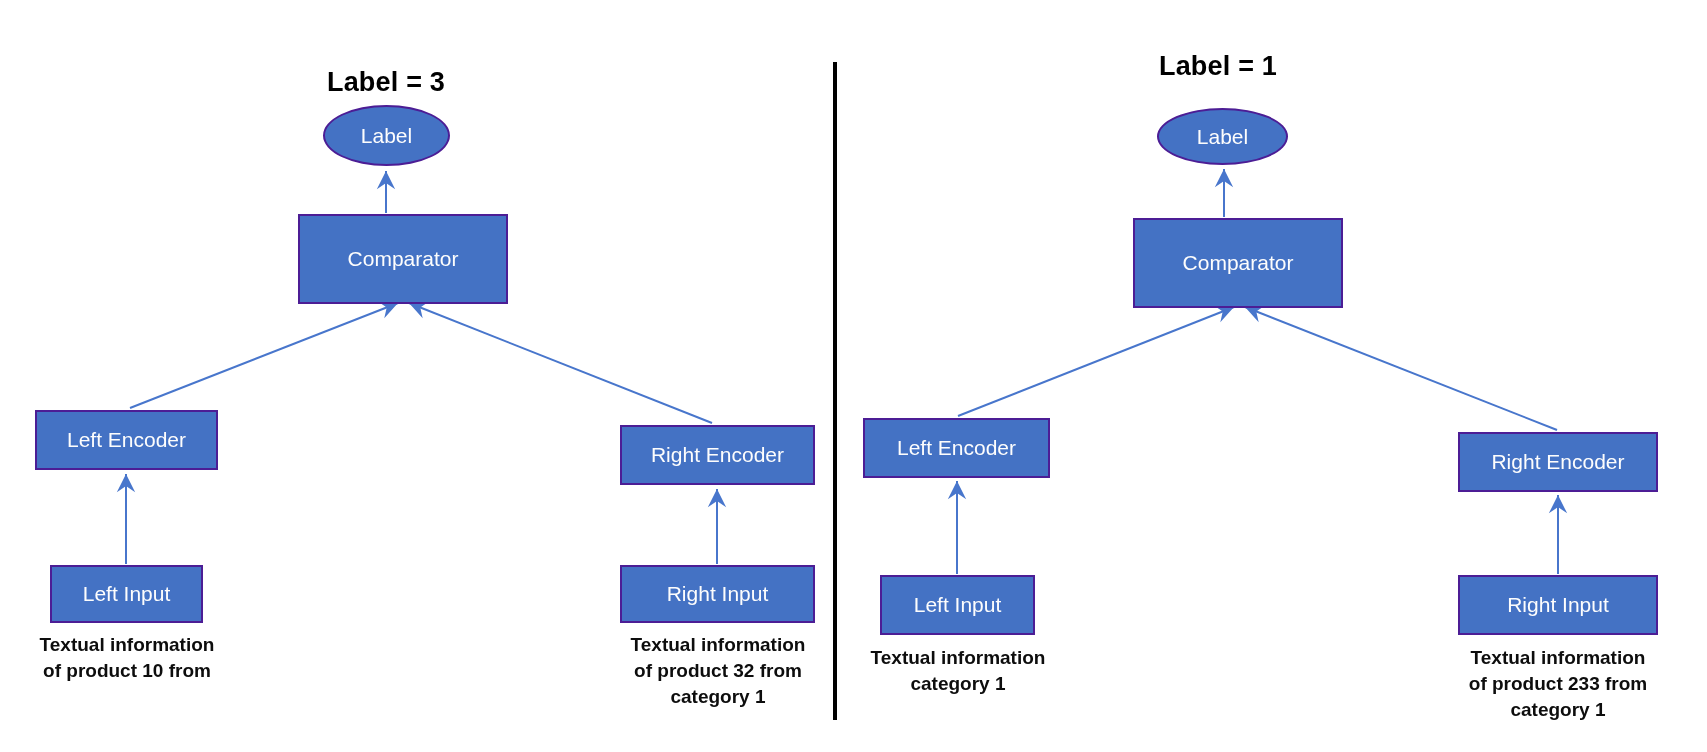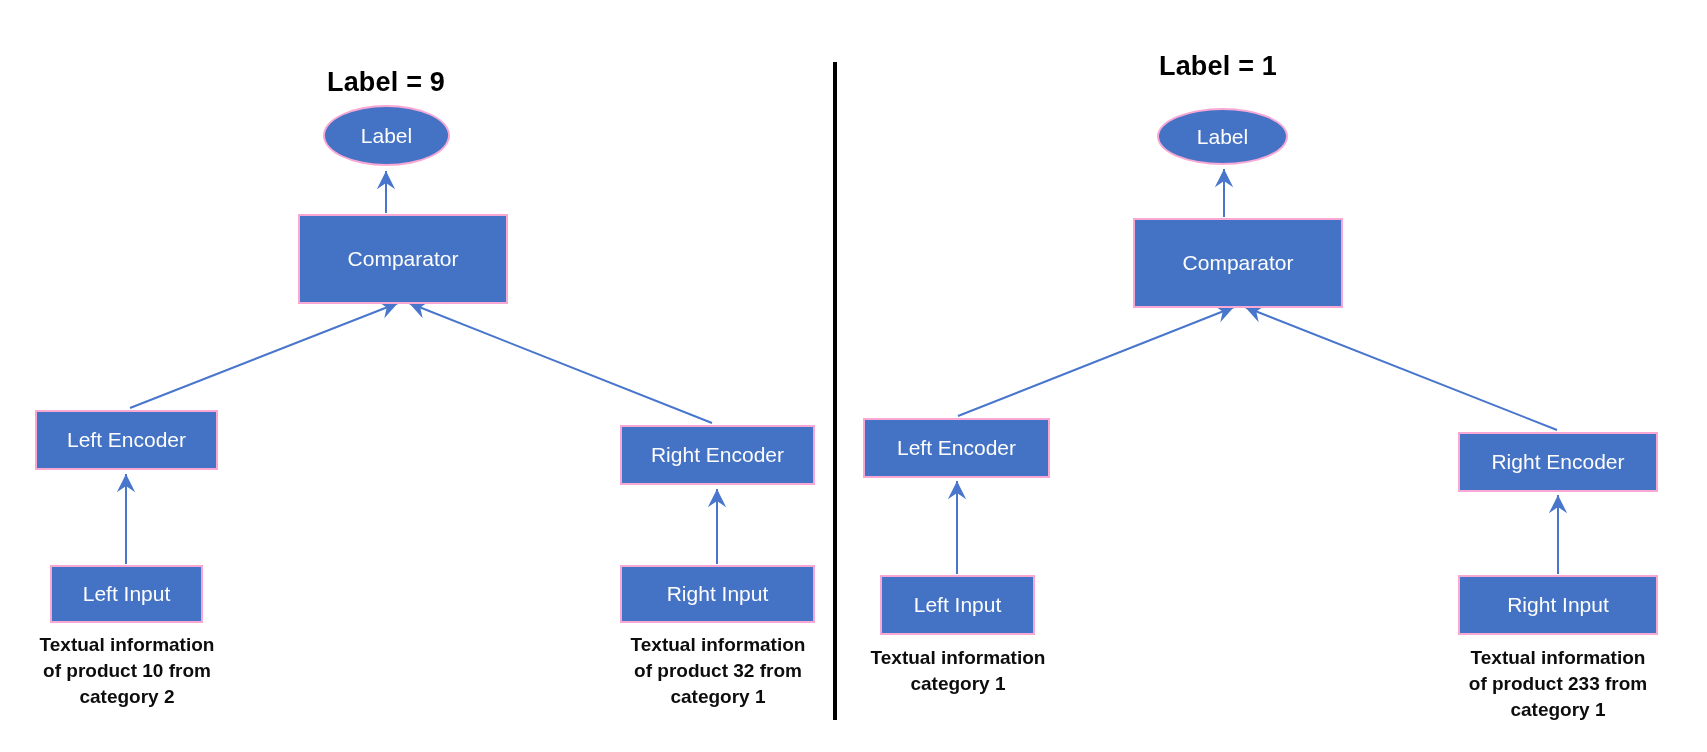--- a/index.html
+++ b/index.html
@@ -23,21 +23,21 @@
     font-size: 27px;
     font-weight: bold;
     color: #000000;
     text-align: center;
     line-height: 32px;
     letter-spacing: 0.2px;
   }
   .shape {
     position: absolute;
     background: #4472C4;
-    border: 2px solid #f9a8d4;
+    border: 2px solid #4c1d95;
     box-sizing: border-box;
     display: flex;
     align-items: center;
     justify-content: center;
     color: #fdfdfd;
     font-size: 21px;
     text-align: center;
   }
   .ellipse { border-radius: 50%; }
   .caption {
@@ -74,21 +74,21 @@
 
       <line x1="1224" y1="217" x2="1224" y2="169" marker-end="url(#arrow)"></line>
       <line x1="958" y1="416" x2="1234" y2="307" marker-end="url(#arrow)"></line>
       <line x1="1557" y1="430" x2="1245" y2="307" marker-end="url(#arrow)"></line>
       <line x1="957" y1="574" x2="957" y2="481" marker-end="url(#arrow)"></line>
       <line x1="1558" y1="574" x2="1558" y2="495" marker-end="url(#arrow)"></line>
     </g>
   </svg>
 
   <section class="panel">
-    <div class="title" style="left:286px; top:66px; width:200px;">Label = 9</div>
+    <div class="title" style="left:286px; top:66px; width:200px;">Label = 3</div>
 
     <div class="shape ellipse" style="left:323px; top:105px; width:127px; height:61px;">
       <span>Label</span>
     </div>
 
     <div class="shape" style="left:298px; top:214px; width:210px; height:90px;">
       <span>Comparator</span>
     </div>
 
     <div class="shape" style="left:35px; top:410px; width:183px; height:60px;">
@@ -103,21 +103,20 @@
       <span>Left Input</span>
     </div>
 
     <div class="shape" style="left:620px; top:565px; width:195px; height:58px;">
       <span>Right Input</span>
     </div>
 
     <div class="caption" style="left:7px; top:632px; width:240px;">
       <div>Textual information</div>
       <div>of product 10 from</div>
-      <div>category 2</div>
     </div>
 
     <div class="caption" style="left:598px; top:632px; width:240px;">
       <div>Textual information</div>
       <div>of product 32 from</div>
       <div>category 1</div>
     </div>
   </section>
 
   <div class="divider" style="left:833px; top:62px; width:4px; height:658px;"></div>

